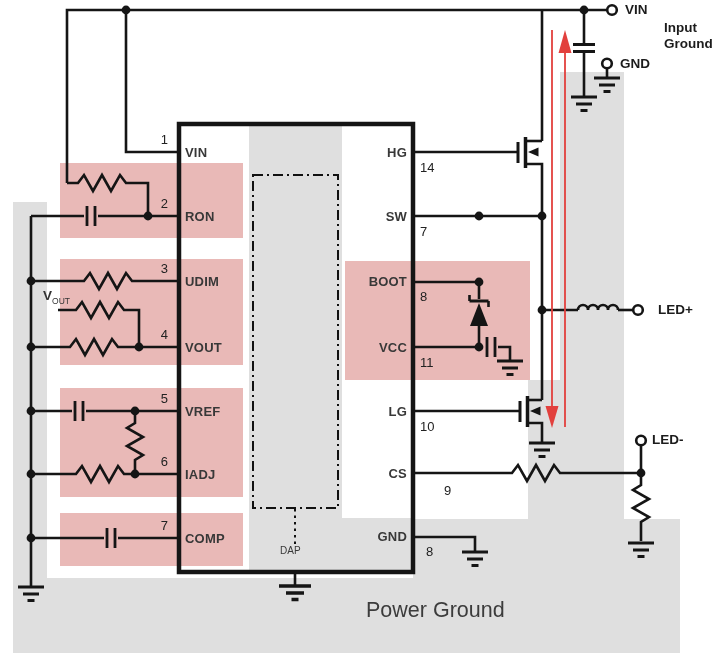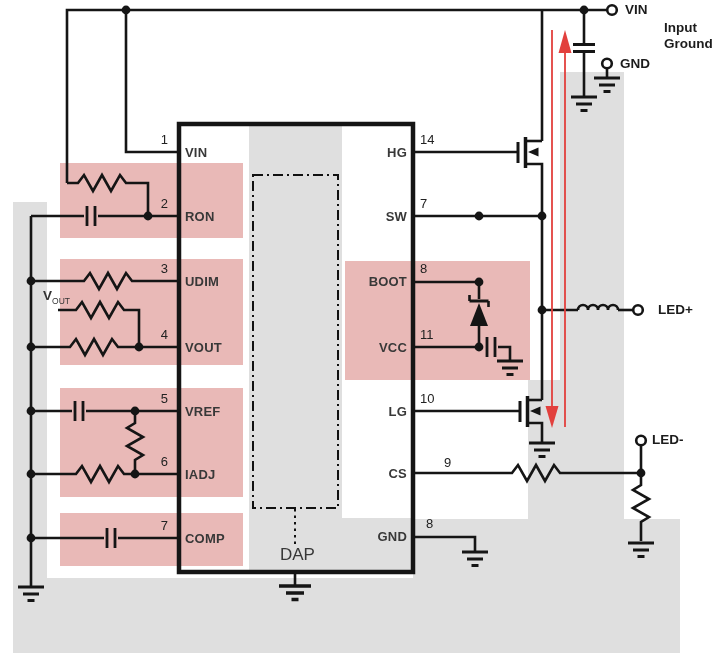--- a/index.html
+++ b/index.html
@@ -1,27 +1,27 @@
 <!DOCTYPE html>
 <html><head>
 <meta charset="utf-8">
 <style>
   html,body{margin:0;padding:0;background:#ffffff;}
   #stage{position:relative;width:713px;height:671px;background:#ffffff;overflow:hidden;
          font-family:"Liberation Sans",sans-serif;}
   #schem{position:absolute;left:0;top:0;}
   .lbl{position:absolute;white-space:nowrap;color:#2e2e2e;}
   .pin-num{font-size:13px;color:#222;width:16px;text-align:right;}
-  .pin-num-r{font-size:13px;color:#222;text-align:left;}
+  .pin-num-r{font-size:13px;color:#222;text-align:left;margin-top:28px;}
   .pin-name{font-size:13px;font-weight:700;color:#383838;letter-spacing:.2px;}
   .pin-name-r{font-size:13px;font-weight:700;color:#383838;letter-spacing:.2px;
               width:102px;text-align:right;}
   .term{font-size:13.5px;font-weight:600;color:#1c1c1c;}
   .plain{font-size:13.5px;font-weight:700;color:#1c1c1c;line-height:15.5px;}
-  .dap{font-size:17px;color:#383838;}
+  .dap{font-size:10px;color:#383838;}
   .pground{font-size:21.5px;color:#3c3c3c;}
   .vout{font-size:13.5px;font-weight:600;color:#333;}
   .vout sub{font-size:8.5px;font-weight:400;}
 </style>
 </head>
 <body>
 
 <div id="stage">
 
 <svg id="schem" width="713" height="671" viewBox="0 0 713 671">
@@ -211,16 +211,17 @@
 
 <div class="lbl term" style="left:625px;top:2px">VIN</div>
 <div class="lbl plain" style="left:664px;top:20px">
   <div>Input</div>
   <div>Ground</div>
 </div>
 <div class="lbl term" style="left:620px;top:56px">GND</div>
 <div class="lbl term" style="left:658px;top:302px">LED+</div>
 <div class="lbl term" style="left:652px;top:432px">LED-</div>
 
+<div class="lbl pground" style="left:366px;top:598px">Power Ground</div>
 
 <div class="lbl vout" style="left:43px;top:288px"><span>V</span><sub>OUT</sub></div>
 
 </div>
 
 </body></html>

